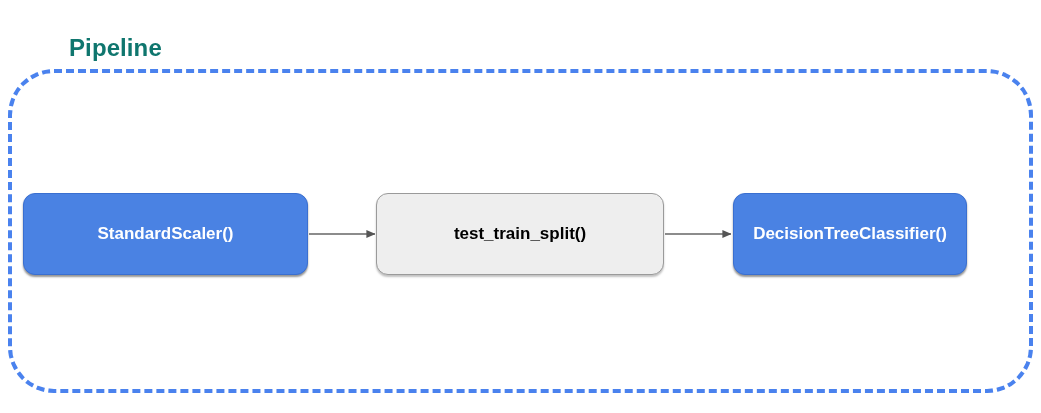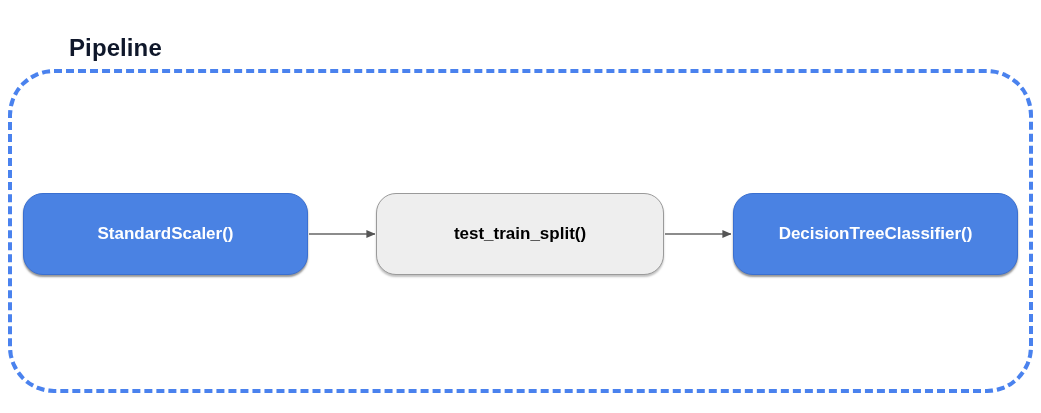--- a/index.html
+++ b/index.html
@@ -18,21 +18,21 @@
     overflow: hidden;
   }
 
   
   .group-title {
     position: absolute;
     left: 69px;
     top: 34px;
     font-size: 24px;
     font-weight: bold;
-    color: #0f172a;
+    color: #0f766e;
     letter-spacing: 0.1px;
     white-space: nowrap;
   }
 
   
   .group-box {
     position: absolute;
     left: 8px;
     top: 69px;
     width: 1025px;
@@ -43,21 +43,21 @@
     background: transparent;
   }
 
   
   .node {
     position: absolute;
     box-sizing: border-box;
     display: flex;
     align-items: center;
     justify-content: center;
-    border-radius: 20px;
+    border-radius: 12px;
     font-size: 17px;
     font-weight: bold;
     white-space: nowrap;
     text-align: center;
     top: 193px;
     height: 82px;
   }
   .node-process {
     background: #4a82e3;
     border: 1px solid #3a6fd0;
@@ -66,21 +66,21 @@
   }
   .node-plain {
     background: #eeeeee;
     border: 1px solid #9a9a9a;
     color: #000000;
     box-shadow: 0 2px 2px rgba(120,120,120,0.45);
   }
 
   #node-scaler   { left: 23px;  width: 285px; }
   #node-split    { left: 376px; width: 288px; text-align: right; }
-  #node-clf      { left: 733px; width: 285px; }
+  #node-clf      { left: 733px; width: 234px; }
 
   
   .connectors {
     position: absolute;
     left: 0;
     top: 0;
     width: 1041px;
     height: 413px;
     pointer-events: none;
   }

